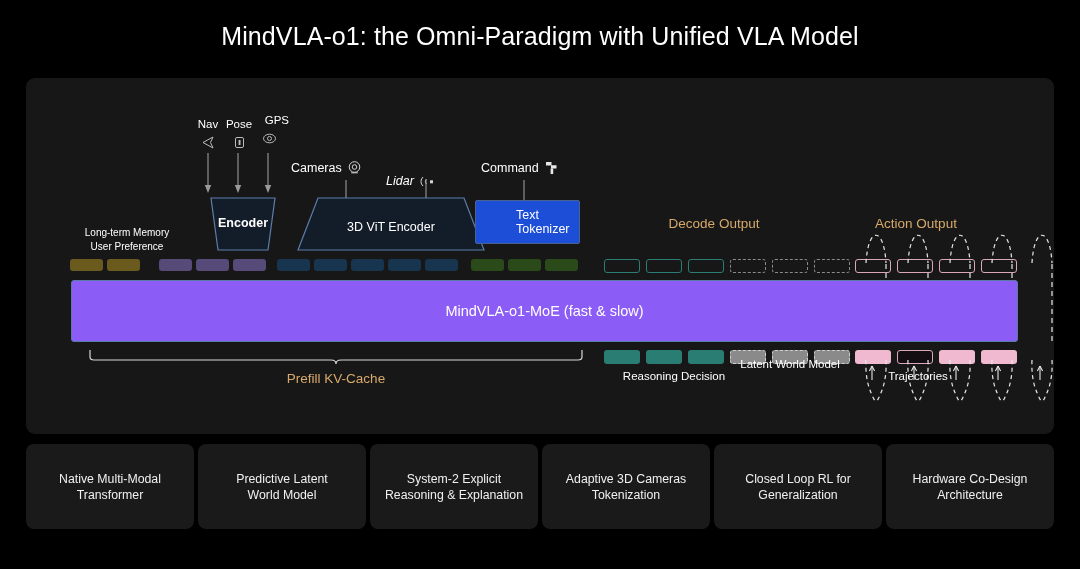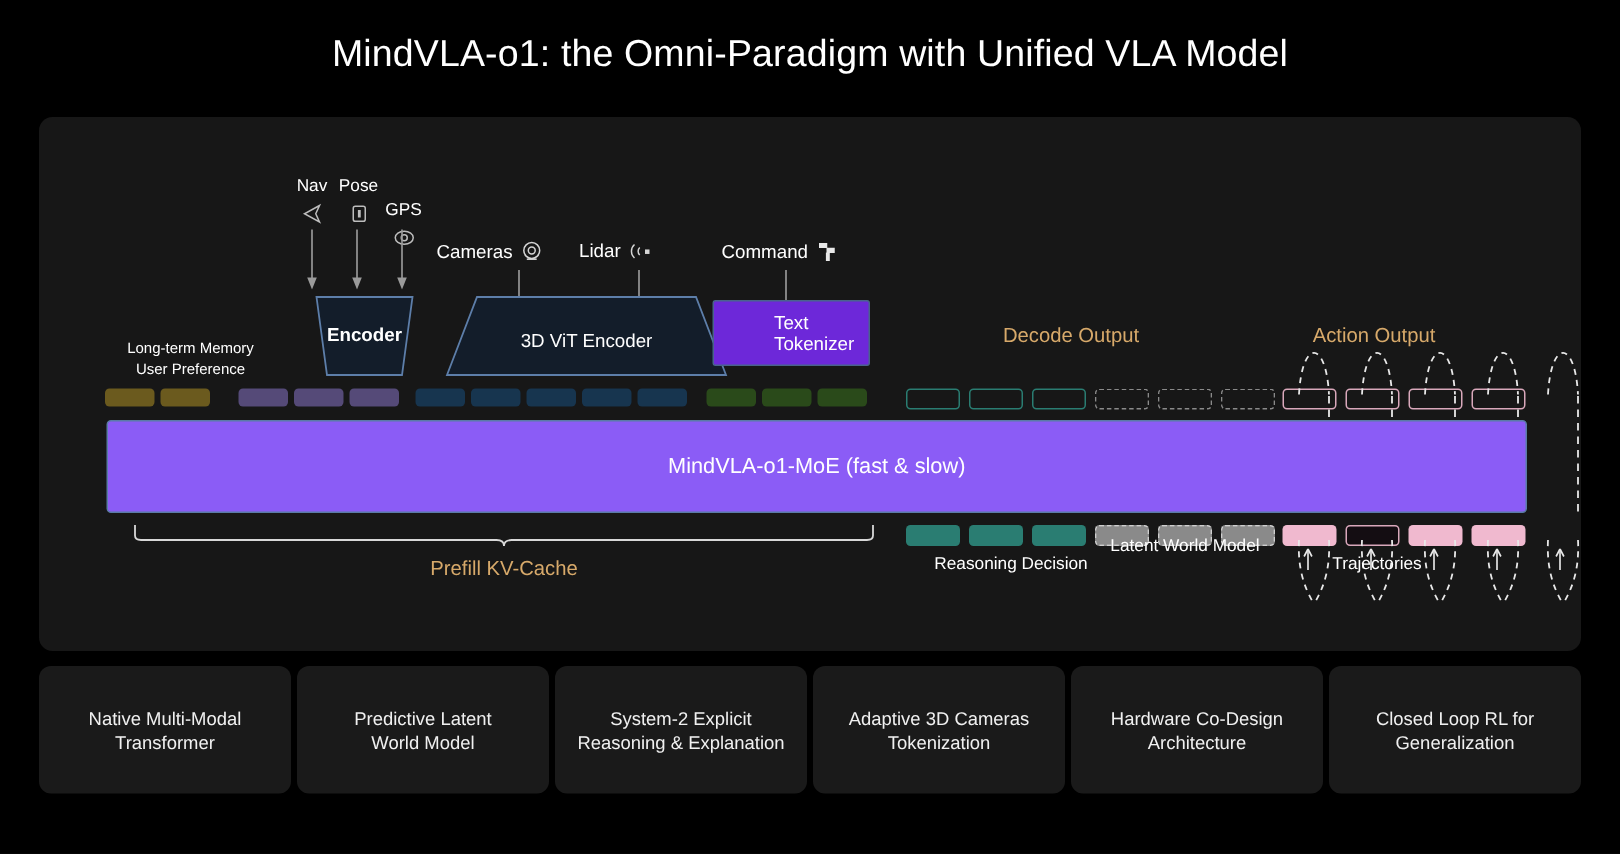--- a/index.html
+++ b/index.html
@@ -47,21 +47,21 @@
   }
 
   
   .trap { position: absolute; }
   .trap-text {
     position: absolute; width: 100%; text-align: center;
     color: #ffffff; font-size: 12.5px; white-space: nowrap;
   }
   .tokbox {
     position: absolute;
-    background: #6d28d9;
+    background: #1d4ed8;
     border: 1.3px solid #49638c;
     border-radius: 2px;
     display: flex; align-items: center; justify-content: center;
     color: #ffffff; font-size: 12.5px; padding-left: 40px;
   }
 
   
   .chip { position: absolute; height: 12px; border-radius: 3px; }
 
   
@@ -123,21 +123,21 @@
     </div>
     <div class="sensor-col" style="left:193px; top:40px; width:40px;">
       <div class="sensor-label">Pose</div>
       <div class="sensor-icon">
         <svg width="13" height="13" viewBox="0 0 13 13">
             <rect x="2.5" y="1.5" width="8" height="10" rx="1.4" fill="none" stroke="#bdbdbd" stroke-width="1"></rect>
             <rect x="5.6" y="4" width="1.9" height="5" fill="#bdbdbd"></rect>
           </svg>
       </div>
     </div>
-    <div class="sensor-col" style="left:223px; top:56px; width:40px;">
+    <div class="sensor-col" style="left:223px; top:36px; width:40px;text-align:right;">
       <div class="sensor-label">GPS</div>
       <div class="sensor-icon">
         <svg width="15" height="13" viewBox="0 0 15 13">
             <ellipse cx="7.5" cy="6.5" rx="6" ry="4.3" fill="none" stroke="#bdbdbd" stroke-width="1"></ellipse>
             <circle cx="7.5" cy="6.5" r="2" fill="none" stroke="#bdbdbd" stroke-width="1"></circle>
           </svg>
       </div>
     </div>
 
     <svg class="arrow-v" style="left:177px; top:75px;" width="10" height="42">
@@ -161,21 +161,21 @@
             <circle cx="7.5" cy="7" r="2.3" fill="none" stroke="#d5d5d5" stroke-width="1"></circle>
             <line x1="4.2" y1="12.8" x2="10.8" y2="12.8" stroke="#d5d5d5" stroke-width="1"></line>
           </svg>
       </span>
     </div>
     <svg class="arrow-v" style="left:315px; top:102px;" width="10" height="40">
       <line x1="5" y1="0" x2="5" y2="31" stroke="#9a9a9a" stroke-width="1.1"></line>
       <path d="M5 38 L1.8 30 L8.2 30 Z" fill="#9a9a9a"></path>
     </svg>
 
-    <div class="inline-sensor" style="left:360px; top:82px;">
+    <div class="inline-sensor" style="left:360px; top:96px;font-style:italic;">
       <span>Lidar</span>
       <span>
         <svg width="18" height="13" viewBox="0 0 18 13">
             <path d="M4 2 A6 6 0 0 0 4 11" fill="none" stroke="#d5d5d5" stroke-width="1"></path>
             <path d="M7.5 4 A3.4 3.4 0 0 0 7.5 9" fill="none" stroke="#d5d5d5" stroke-width="1"></path>
             <rect x="11" y="5.3" width="3" height="3" fill="#d5d5d5"></rect>
           </svg>
       </span>
     </div>
     <svg class="arrow-v" style="left:395px; top:102px;" width="10" height="40">
@@ -326,19 +326,19 @@
 
   <div class="cards">
     <div class="card">Native Multi-Modal
 Transformer</div>
     <div class="card">Predictive Latent
 World Model</div>
     <div class="card">System-2 Explicit
 Reasoning &amp; Explanation</div>
     <div class="card">Adaptive 3D Cameras
 Tokenization</div>
+    <div class="card">Closed Loop RL for
+Generalization</div>
     <div class="card">Hardware Co-Design
 Architecture</div>
-    <div class="card">Closed Loop RL for
-Generalization</div>
   </div>
 
 </div>
 
 </body></html>

